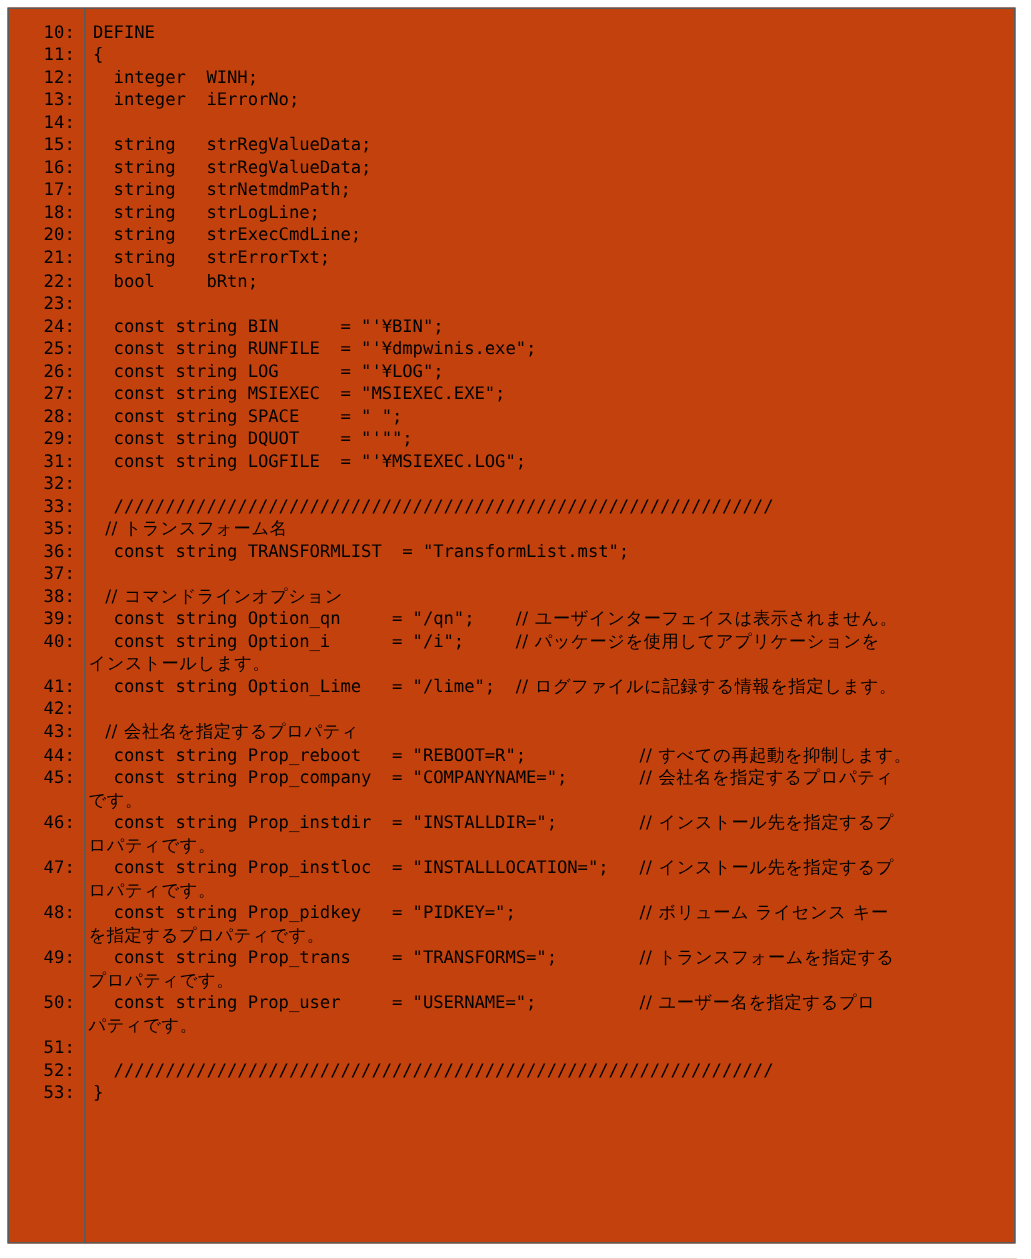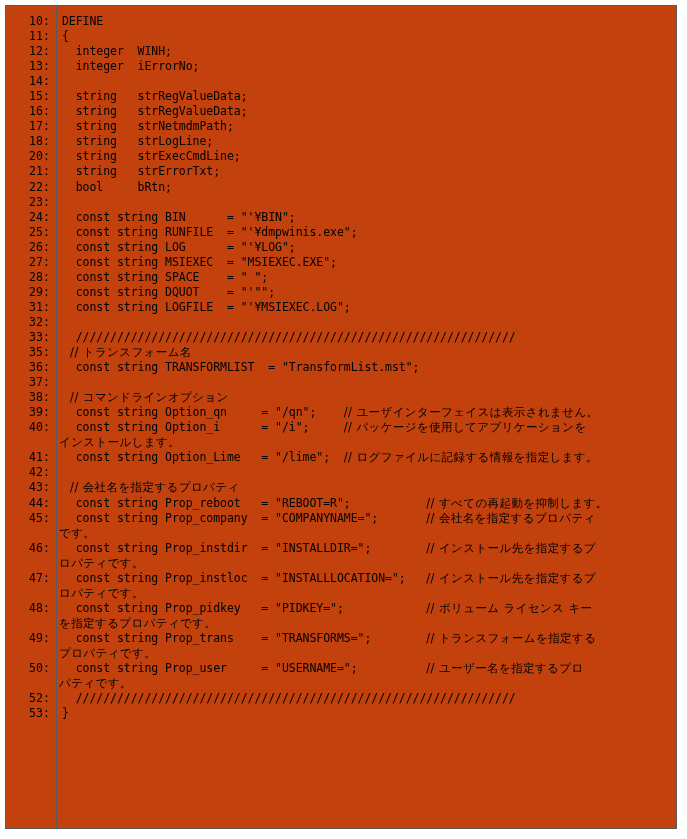--- a/index.html
+++ b/index.html
@@ -130,16 +130,17 @@
       <div class="code-row"><span class="lineno">46:</span><span class="codetext"><span>  const string Prop_instdir  = "INSTALLDIR=";        </span><span class="jp">// インストール先を指定するプ</span></span></div>
       <div class="code-row cont"><span class="codetext jp">ロパティです。</span></div>
       <div class="code-row"><span class="lineno">47:</span><span class="codetext"><span>  const string Prop_instloc  = "INSTALLLOCATION=";   </span><span class="jp">// インストール先を指定するプ</span></span></div>
       <div class="code-row cont"><span class="codetext jp">ロパティです。</span></div>
       <div class="code-row"><span class="lineno">48:</span><span class="codetext"><span>  const string Prop_pidkey   = "PIDKEY=";            </span><span class="jp">// ボリューム ライセンス キー</span></span></div>
       <div class="code-row cont"><span class="codetext jp">を指定するプロパティです。</span></div>
       <div class="code-row"><span class="lineno">49:</span><span class="codetext"><span>  const string Prop_trans    = "TRANSFORMS=";        </span><span class="jp">// トランスフォームを指定する</span></span></div>
       <div class="code-row cont"><span class="codetext jp">プロパティです。</span></div>
       <div class="code-row"><span class="lineno">50:</span><span class="codetext"><span>  const string Prop_user     = "USERNAME=";          </span><span class="jp">// ユーザー名を指定するプロ</span></span></div>
       <div class="code-row cont"><span class="codetext jp">パティです。</span></div>
+      <div class="code-row"><span class="lineno">51:</span><span class="codetext"></span></div>
       <div class="code-row"><span class="lineno">52:</span><span class="codetext">  ////////////////////////////////////////////////////////////////</span></div>
       <div class="code-row"><span class="lineno">53:</span><span class="codetext">}</span></div>
     </div>
 </div>
 
 </body></html>

